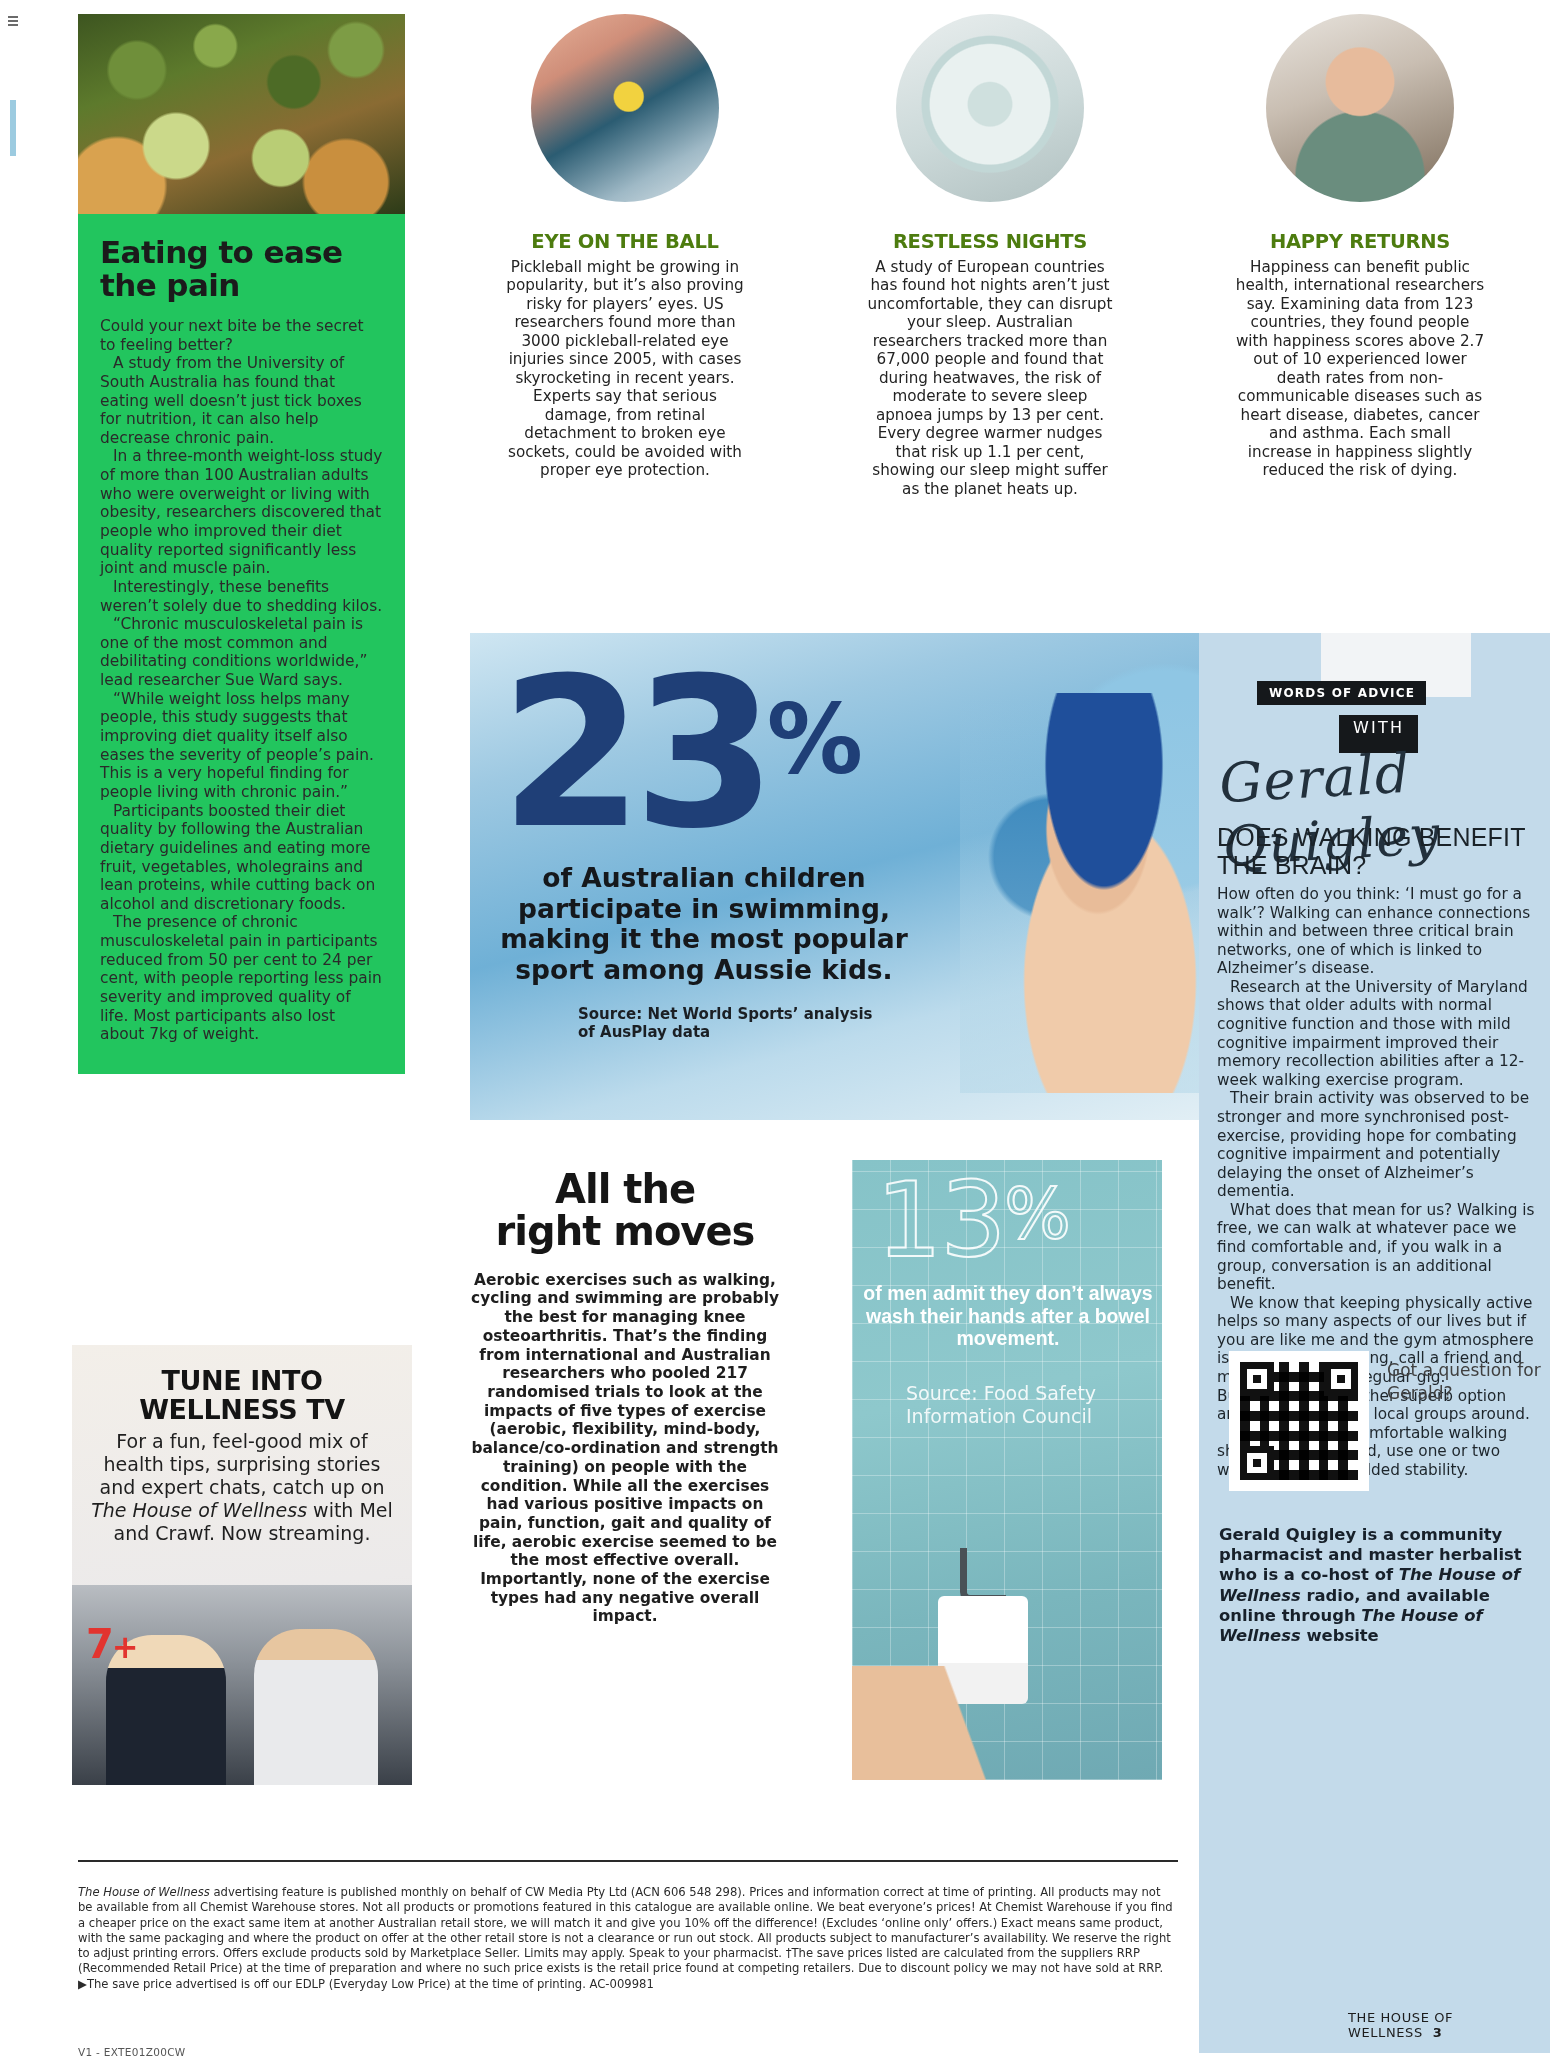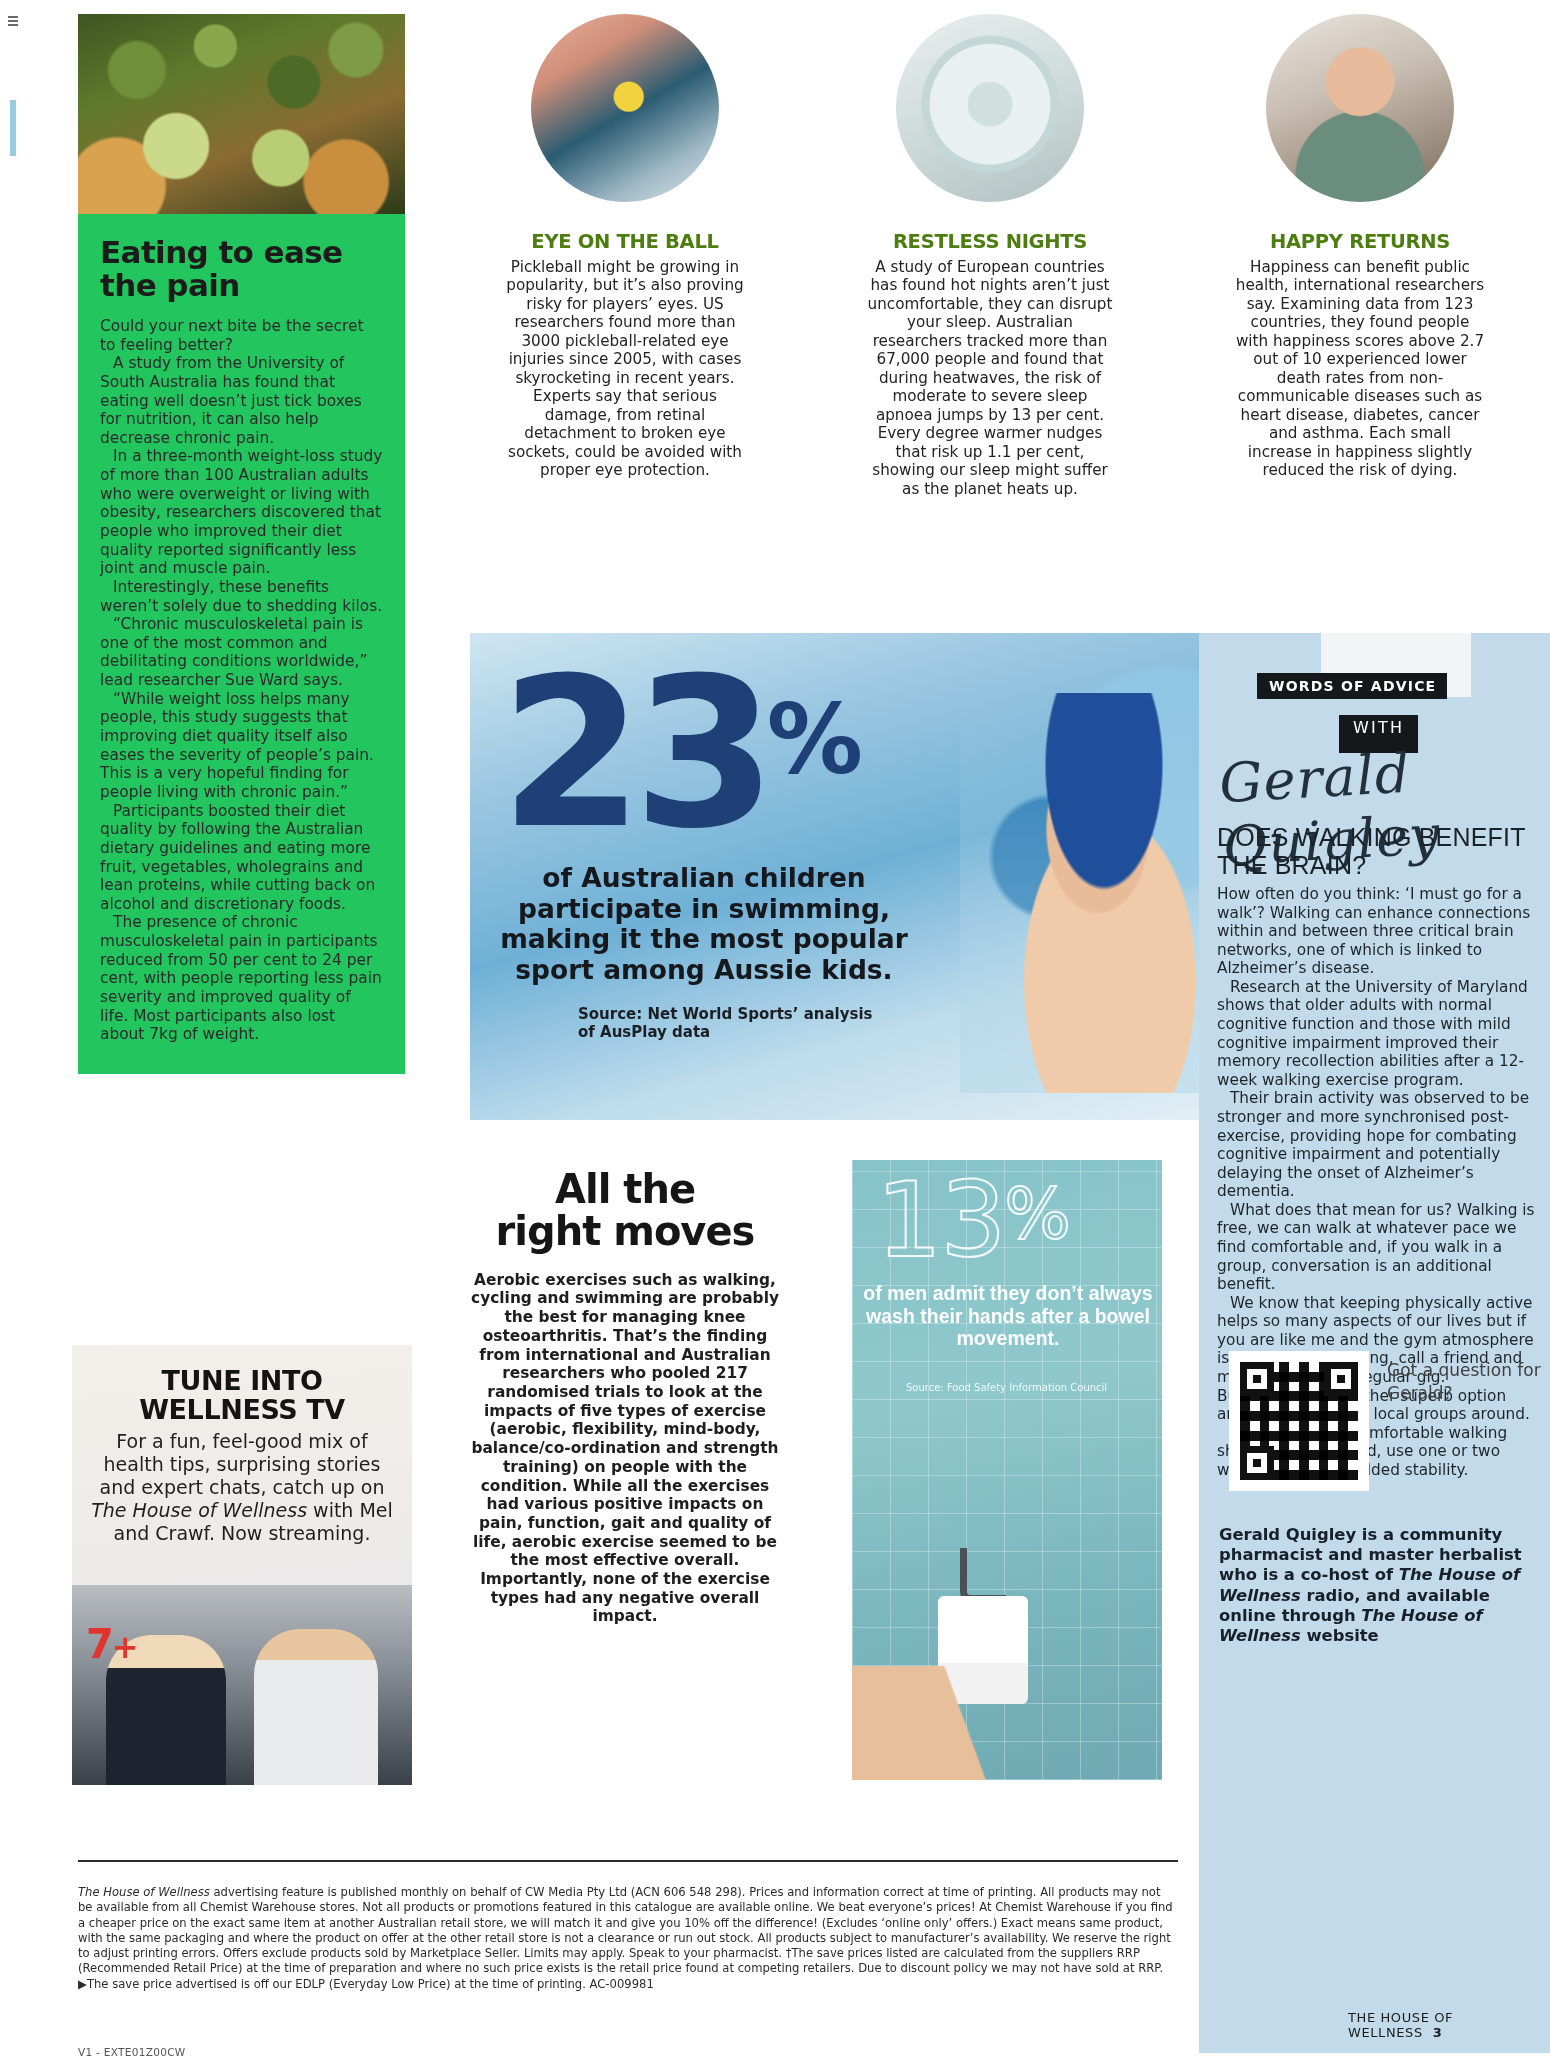--- a/index.html
+++ b/index.html
@@ -233,21 +233,21 @@
     font-family: Liberation Sans, sans-serif;
     font-weight: 700;
     font-size: 19.5px;
     line-height: 1.16;
     text-align: center;
     color: #ffffff;
   }
   #hands-src {
     position:absolute; left: 54px; top: 222px; width: 240px;
     font-family: "DejaVu Sans", sans-serif;
-    font-size: 10px;
+    font-size: 19px;
     line-height: 1.2;
     color: rgba(255,255,255,.88);
   }
   #hands-roll {
     position:absolute; left: 86px; bottom: 76px; width: 90px; height: 108px;
     background: linear-gradient(180deg,#ffffff 0 62%, #f2f2f2 62% 100%);
     border-radius: 6px;
   }
   #hands-hook {
     position:absolute; left: 108px; bottom: 178px; width: 46px; height: 54px;
@@ -267,24 +267,24 @@
     overflow: hidden;
   }
   #advice-portrait {
     position:absolute; left: 122px; top: -126px; width: 150px; height: 190px;
     background:
       radial-gradient(circle at 50% 34%, #e7c3a4 0 30%, transparent 31%),
       radial-gradient(circle at 50% 18%, #ededed 0 26%, transparent 27%),
       linear-gradient(180deg,#e4e7ea 0 56%, #f2f4f6 56% 100%);
   }
   #advice-badge {
-    position:absolute; left: 58px; top: 40px;
+    position:absolute; left: 58px; top: 48px;
     background:#15181b; color:#fff;
     font-family:"DejaVu Sans", sans-serif; font-weight:700;
-    font-size:14px; letter-spacing:1.2px;
+    font-size:12px; letter-spacing:1.2px;
     padding: 5px 11px 5px 12px;
   }
   #advice-with {
     position:absolute; left: 140px; top: 82px;
     background:#15181b; color:#fff;
     font-family:"DejaVu Sans", sans-serif;
     font-size:16px; letter-spacing:2.2px;
     padding: 3px 14px 16px;
   }
   #advice-sig {

